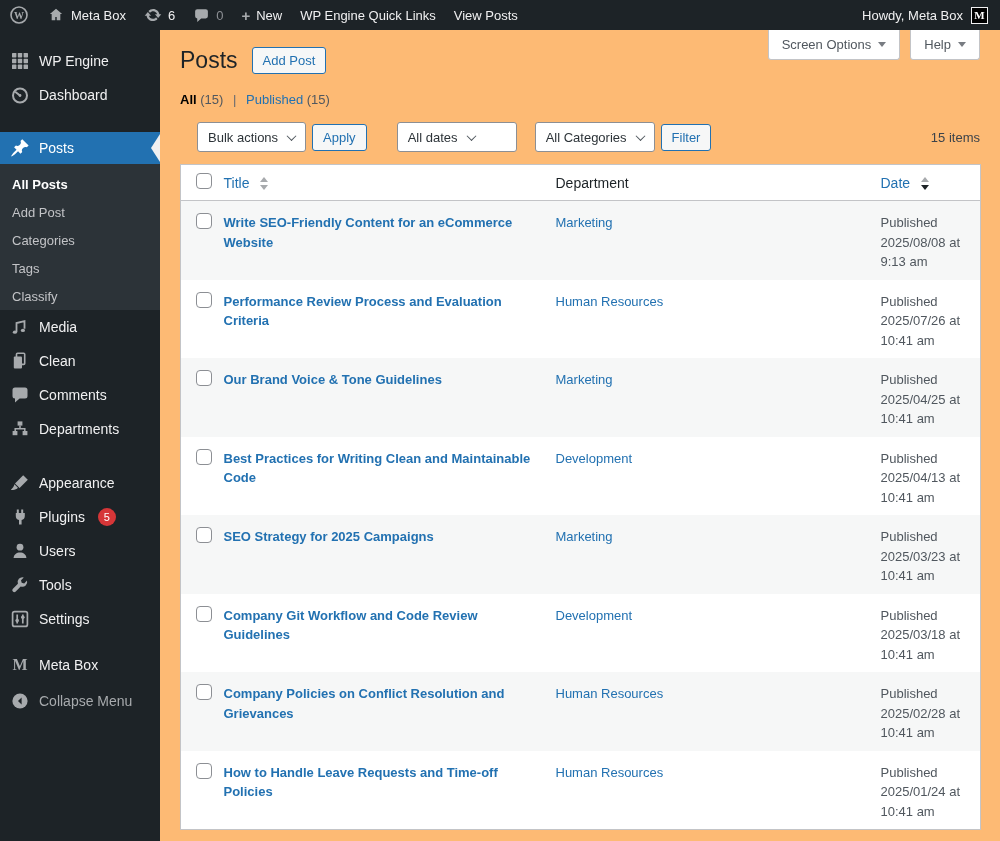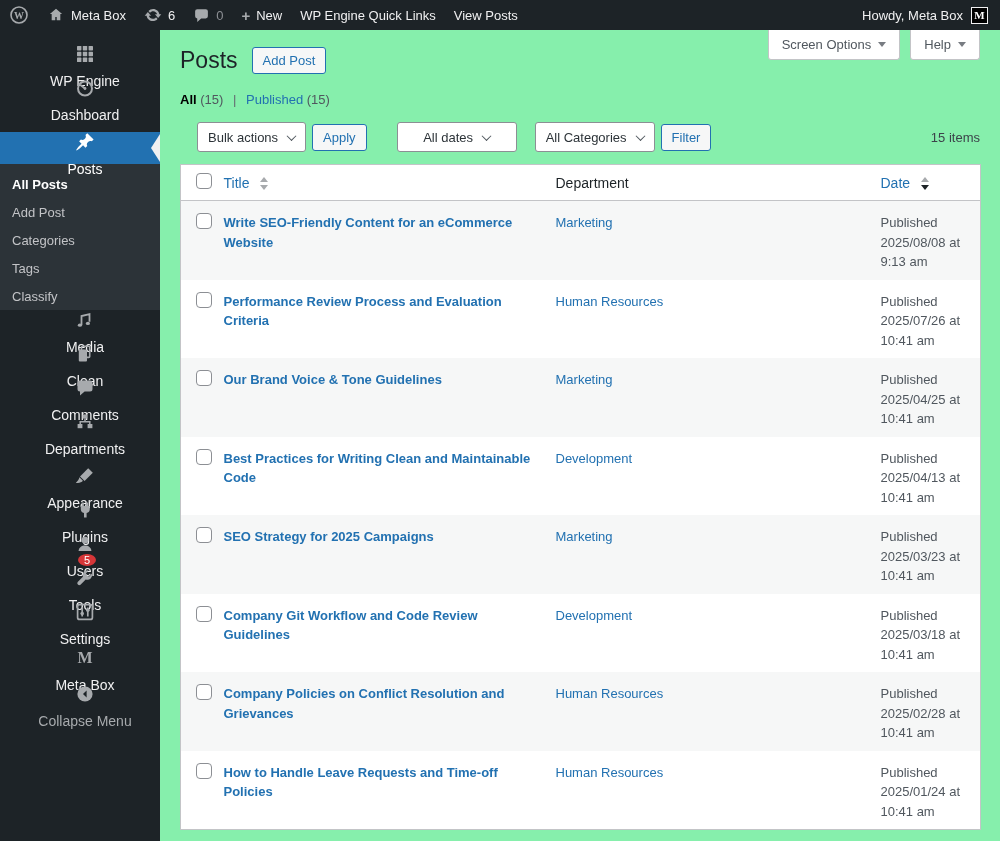--- a/index.html
+++ b/index.html
@@ -12,34 +12,34 @@
   .ab-item { display:flex; align-items:center; gap:6px; padding:0 9px; height:30px; cursor:pointer; white-space:nowrap; }
   .ab-icon { color:#a7aaad; }
   .ab-count-dim { color:#8c8f94; }
   .ab-spacer { flex:1; }
   .ab-right { display:flex; align-items:center; gap:8px; padding-right:12px; }
   .ab-avatar { width:17px; height:17px; background:#000; border:1px solid #f0f0f1; color:#fff; font-family:"Liberation Serif", serif; font-weight:bold; font-size:11px; display:flex; align-items:center; justify-content:center; }
   .ab-plus { font-size:15px; font-weight:bold; color:#a7aaad; line-height:1; }
 
   
   .sidebar { position:absolute; top:30px; left:0; width:160px; height:811px; background:#1d2327; padding-top:14px; z-index:40; }
-  .menu-item { height:34px; display:flex; align-items:center; padding-left:10px; gap:9px; color:#f0f0f1; font-size:14px; cursor:pointer;flex-direction:column; }
+  .menu-item { height:34px; display:flex; align-items:center; padding-left:10px; gap:9px; color:#f0f0f1; font-size:14px; cursor:pointer; }
   .menu-item .mi-icon { width:20px; height:20px; color:#a7aaad; flex:0 0 20px; }
   .menu-item.active { background:#2271b1; color:#fff; height:32px; position:relative; }
   .menu-item.active .mi-icon { color:#fff; }
   .menu-arrow { position:absolute; right:0; top:50%; margin-top:-14px; width:0; height:0; border-top:14px solid transparent; border-bottom:14px solid transparent; border-right:9px solid #f0f0f1; }
   .sep14 { height:20px; } .sep12 { height:12px; } .sep2 { height:2px; }
   .submenu { background:#2c3338; padding:6px 0 0; }
   .submenu-item { height:28px; display:flex; align-items:center; padding-left:12px; color:#c3c4c7; font-size:13px; cursor:pointer; }
   .submenu-item.current { color:#fff; font-weight:bold; }
   .badge { background:#d63638; color:#fff; border-radius:50%; min-width:18px; height:18px; display:inline-flex; align-items:center; justify-content:center; font-size:11px; margin-left:4px; }
   .dim-label { color:#a7aaad; }
 
   
-  .content { position:absolute; top:30px; left:160px; width:840px; height:811px; background:#86efac; padding:0 20px; }
+  .content { position:absolute; top:30px; left:160px; width:840px; height:811px; background:#fdba74; padding:0 20px; }
   .screen-meta { position:absolute; top:0; right:20px; display:flex; gap:10px; }
   .meta-tab { background:#fff; border:1px solid #c3c4c7; border-top:none; border-radius:0 0 3px 3px; padding:7px 13px; color:#50575e; display:flex; align-items:center; gap:7px; cursor:pointer; }
   .tri-down-sm { width:0; height:0; border-left:4px solid transparent; border-right:4px solid transparent; border-top:5px solid #787c82; }
 
   .page-head { display:flex; align-items:center; margin-top:16px; gap:14px; }
   .page-title { font-size:23px; font-weight:400; color:#1d2327; line-height:29px; }
   .btn { display:inline-block; background:#f6f7f7; border:1px solid #2271b1; color:#2271b1; border-radius:3px; padding:5px 10px; font-size:13px; cursor:pointer; font-family:inherit; }
 
   .views-row { display:flex; justify-content:space-between; align-items:center; margin-top:17px; }
   .subsubsub { font-size:13px; }
@@ -326,21 +326,21 @@
     </div>
   </div>
 
   <div class="tablenav">
     <div class="fselect">
       <span>Bulk actions</span>
       <span class="chev"></span>
     </div>
     <button class="btn">Apply</button>
     <span class="gap24"></span>
-    <div class="fselect" style="min-width:120px; justify-content:center;">
+    <div class="fselect" style="min-width:120px; justify-content:flex-start;">
       <span>All dates</span>
       <span class="chev"></span>
     </div>
     <span class="gap10"></span>
     <div class="fselect">
       <span>All Categories</span>
       <span class="chev"></span>
     </div>
     <button class="btn">Filter</button>
     <span class="items-count">15 items</span>

